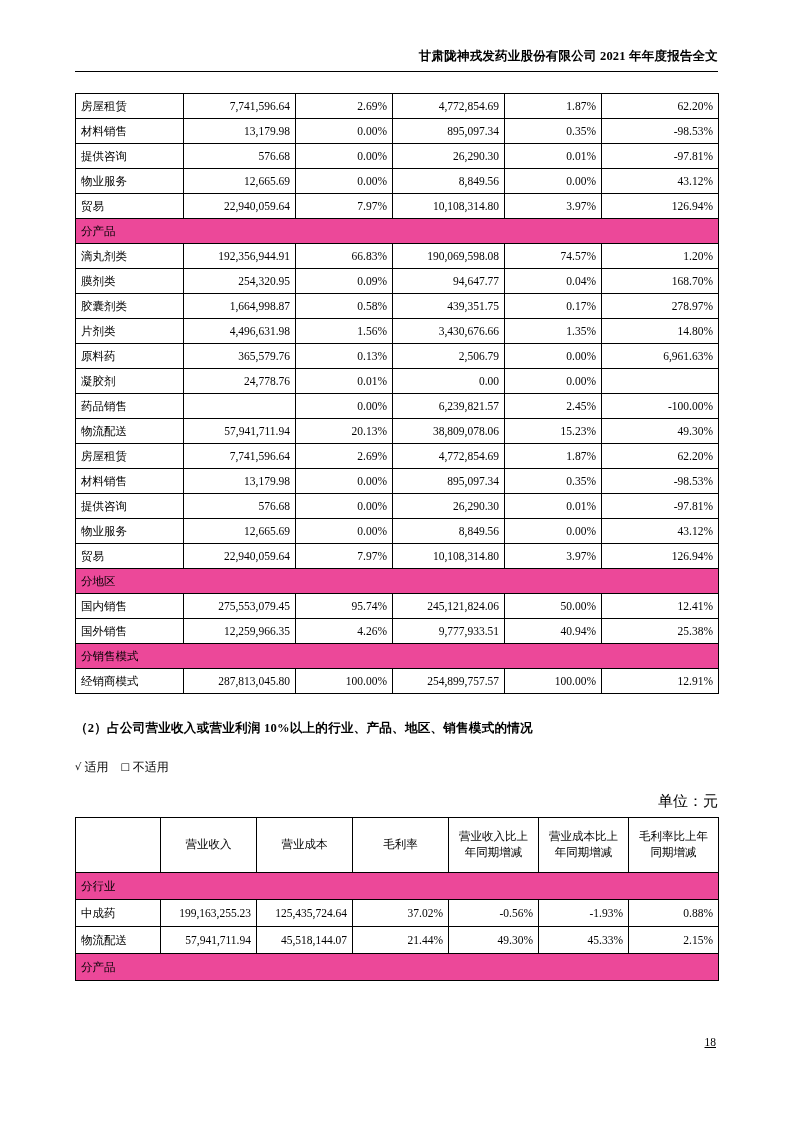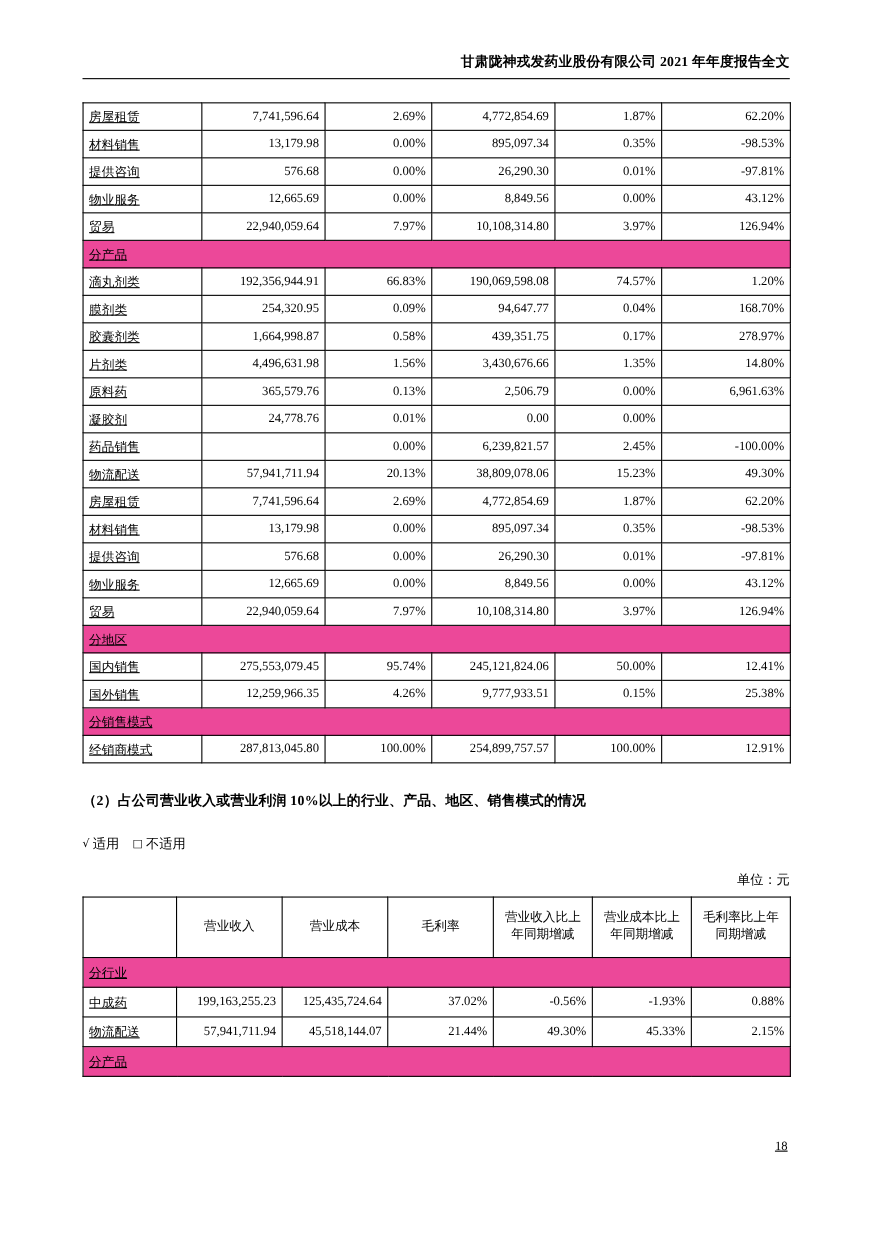--- a/index.html
+++ b/index.html
@@ -47,21 +47,20 @@
     vertical-align: middle;
     font-family: "Liberation Serif", "DejaVu Serif", serif;
   }
   td.num {
     text-align: right;
     font-family: "Liberation Serif", "DejaVu Serif", serif;
   }
   td.lbl {
     text-align: left;
     font-size: 11.5px;
-    text-decoration: underline;
   }
   tr.section td {
     background: #ec4899;
     text-align: left;
   }
   .sub-title {
     margin-top: 26px;
     font-size: 12.6px;
     font-weight: bold;
     font-family: "Liberation Serif", "DejaVu Serif", serif;
@@ -73,21 +72,21 @@
   }
   .applic .box {
     display: inline-block;
     font-family: "DejaVu Sans", sans-serif;
     font-size: 10px;
     vertical-align: 1px;
   }
   .unit {
     margin-top: 16px;
     text-align: right;
-    font-size: 12px;
+    font-size: 15px;
   }
   table.data2 {
     width: 643px;
     border-collapse: collapse;
     table-layout: fixed;
     margin-top: 6px;
     font-size: 11.5px;
   }
   table.data2 td {
     border: 0.9px solid #000;
@@ -285,21 +284,21 @@
           <td class="num">95.74%</td>
           <td class="num">245,121,824.06</td>
           <td class="num">50.00%</td>
           <td class="num">12.41%</td>
         </tr>
         <tr>
           <td class="lbl">国外销售</td>
           <td class="num">12,259,966.35</td>
           <td class="num">4.26%</td>
           <td class="num">9,777,933.51</td>
-          <td class="num">0.15%</td>
+          <td class="num">40.94%</td>
           <td class="num">25.38%</td>
         </tr>
         <tr class="section">
           <td colspan="6" class="lbl">分销售模式</td>
         </tr>
         <tr>
           <td class="lbl">经销商模式</td>
           <td class="num">287,813,045.80</td>
           <td class="num">100.00%</td>
           <td class="num">254,899,757.57</td>

